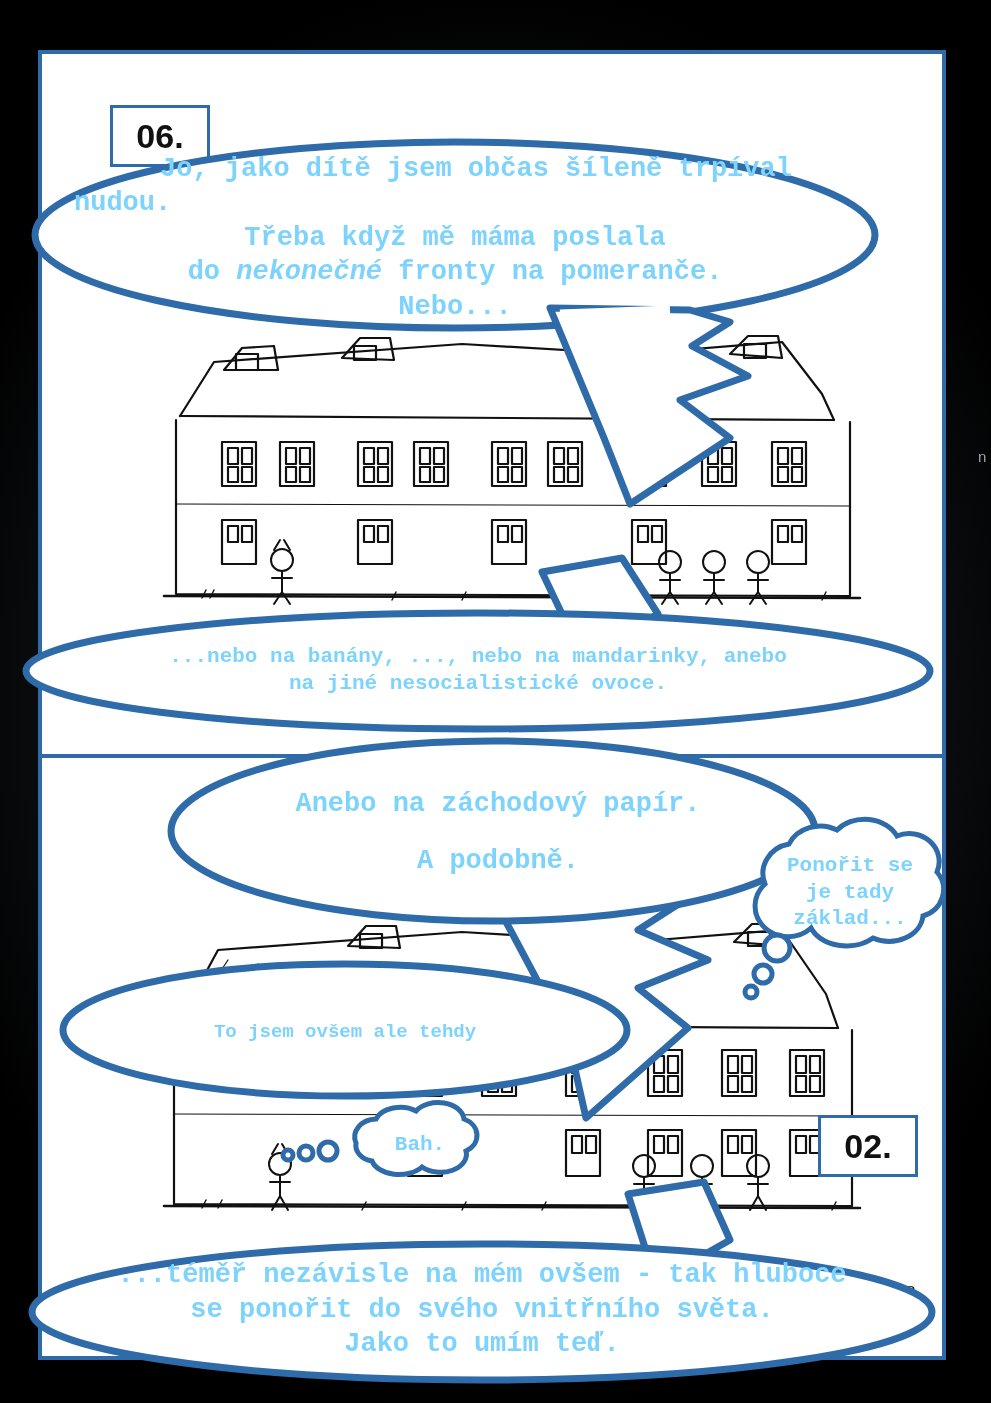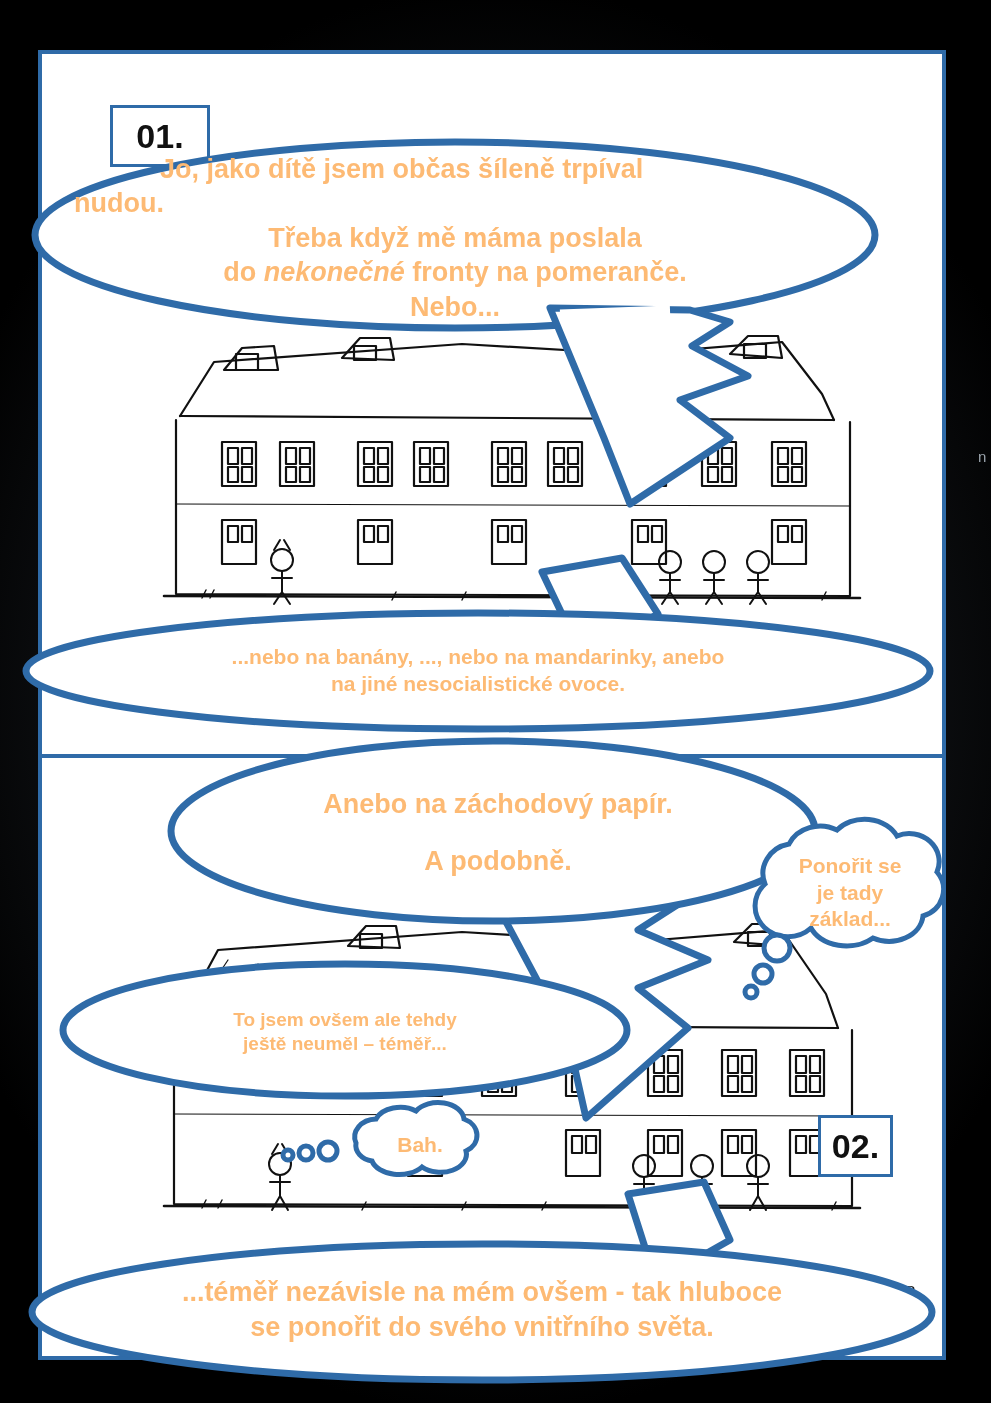--- a/index.html
+++ b/index.html
@@ -59,21 +59,21 @@
   #panel-num-1 {
     left: 110px;
     top: 105px;
     width: 100px;
     height: 62px;
     font-size: 34px;
   }
   #panel-num-2 {
     left: 818px;
     top: 1115px;
-    width: 75px;
+    width: 100px;
     height: 62px;
     font-size: 34px;
   }
 
   
   .scene {
     position: absolute;
   }
   #scene-1 { left: 120px; top: 270px; width: 700px; height: 300px; }
   #scene-2 { left: 120px; top: 860px; width: 700px; height: 330px; }
@@ -87,26 +87,27 @@
   .balloon svg { position: absolute; left: 0; top: 0; overflow: visible; }
   .balloon .txt {
     position: absolute;
     left: 0; top: 0;
     width: 100%; height: 100%;
     display: flex;
     flex-direction: column;
     align-items: center;
     justify-content: center;
     text-align: center;
-    color: #fdba74;
+    color: #7dd3fc;
     font-weight: bold;
     box-sizing: border-box;
     padding: 0 34px;
     line-height: 1.28;
     pointer-events: none;
+    font-family: Liberation Mono, monospace;
   }
   .txt .ln { white-space: nowrap; }
   .ital { font-style: italic; }
 
   
   #balloon-1 { left: 30px; top: 138px; width: 850px; height: 200px; }
   #balloon-1 .txt { font-size: 27px; }
   #balloon-1 .txt .l1 { align-self: flex-start; padding-left: 96px; }
   #balloon-1 .txt .l2 { align-self: flex-start; padding-left: 10px; }
 
@@ -338,21 +339,21 @@
         <g stroke-width="1.4">
           <path d="M40 294 L44 286 M56 294 L60 286 M200 296 L204 288 M300 296 L304 288 M380 296 L384 288 M670 296 L674 288"></path>
         </g>
       </g>
     </svg>
   </div>
 
   <div class="signature">ER.</div>
 </div>
 
-<div class="panel-num" id="panel-num-1">01.</div>
+<div class="panel-num" id="panel-num-1">06.</div>
 <div class="panel-num" id="panel-num-2">02.</div>
 
 <div class="balloon" id="balloon-1">
   <svg width="850" height="200" viewBox="0 0 850 200" aria-hidden="true">
     <g fill="#ffffff" stroke="#2f6ba8" stroke-width="7" stroke-linejoin="round">
       <ellipse cx="425" cy="97" rx="420" ry="93"></ellipse>
       <path d="M660 172 L700 184 L662 208 L718 238 L650 262 L700 300 L600 366 L574 300 L520 170 Z" fill="#ffffff" stroke="#2f6ba8"></path>
     </g>
     <path d="M530 176 L640 172" stroke="#ffffff" stroke-width="9" fill="none"></path>
   </svg>
@@ -395,34 +396,34 @@
 </div>
 
 <div class="balloon" id="balloon-4">
   <svg width="570" height="140" viewBox="0 0 570 140" aria-hidden="true">
     <g fill="#ffffff" stroke="#2f6ba8" stroke-width="7" stroke-linejoin="round">
       <ellipse cx="285" cy="68" rx="282" ry="66"></ellipse>
     </g>
   </svg>
   <div class="txt">
     <div class="ln"><span>To jsem ovšem ale tehdy</span></div>
-    <div class="ln"><span>ještě neuměl – téměř...</span></div>
   </div>
 </div>
 
 <div class="balloon" id="balloon-5">
   <svg width="908" height="140" viewBox="0 0 908 140" aria-hidden="true">
     <g fill="#ffffff" stroke="#2f6ba8" stroke-width="7" stroke-linejoin="round">
       <path d="M600 -46 L676 -58 L702 0 L628 42 Z"></path>
       <ellipse cx="454" cy="72" rx="450" ry="68"></ellipse>
     </g>
   </svg>
   <div class="txt">
     <div class="ln"><span>...téměř nezávisle na mém ovšem - tak hluboce</span></div>
     <div class="ln"><span>se  ponořit  do  svého  vnitřního  světa.</span></div>
+    <div class="ln"><span>Jako  to  umím  teď.</span></div>
   </div>
 </div>
 
 <div class="balloon" id="thought-1">
   <svg width="230" height="180" viewBox="0 0 230 180" aria-hidden="true">
     <g fill="#ffffff" stroke="#2f6ba8" stroke-width="5">
       <path d="M30 64 a32 30 0 0 1 24 -40 a34 30 0 0 1 48 -14 a36 30 0 0 1 60 6 a30 28 0 0 1 40 36 a30 28 0 0 1 -14 44 a34 28 0 0 1 -50 22 a38 28 0 0 1 -62 -10 a30 28 0 0 1 -46 -44 Z"></path>
       <circle cx="42" cy="128" r="13"></circle>
       <circle cx="28" cy="154" r="9"></circle>
       <circle cx="16" cy="172" r="6"></circle>

